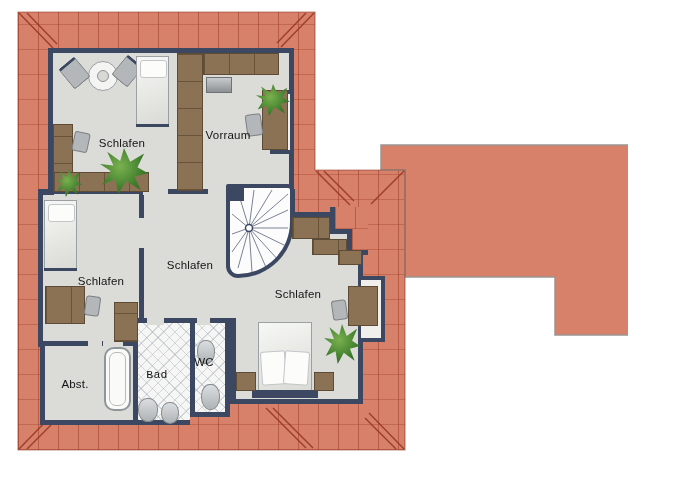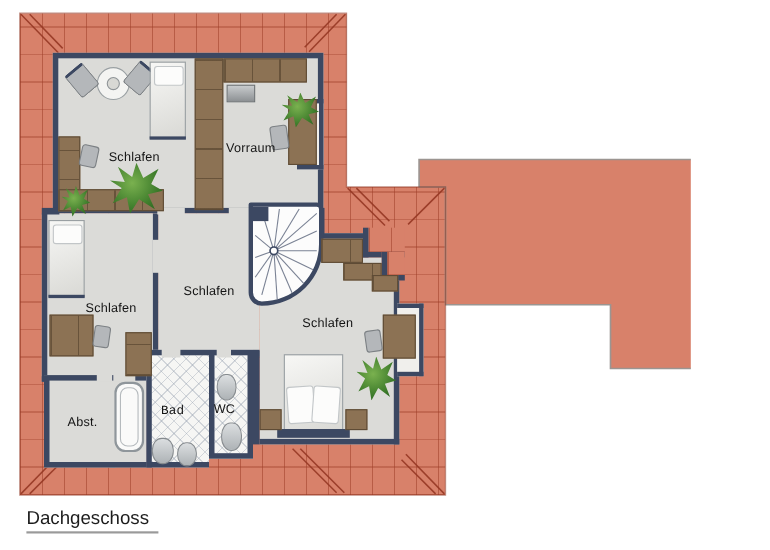--- a/index.html
+++ b/index.html
@@ -174,18 +174,15 @@
   <div class="abs chair" style="left:332px;top:300px;width:15px;height:20px;transform:rotate(-8deg);"></div>
   <div class="abs plant" style="left:324px;top:324px;width:36px;height:40px;"></div>
 
   <div class="rlabel" style="left:122px;top:143px;">Schlafen</div>
   <div class="rlabel" style="left:228px;top:135px;">Vorraum</div>
   <div class="rlabel" style="left:101px;top:281px;">Schlafen</div>
   <div class="rlabel" style="left:190px;top:265px;">Schlafen</div>
   <div class="rlabel" style="left:298px;top:294px;">Schlafen</div>
   <div class="rlabel" style="left:75px;top:384px;">Abst.</div>
   <div class="rlabel" style="left:157px;top:374px;font-family:Liberation Mono, monospace;">Bad</div>
-  <div class="rlabel" style="left:204px;top:372px;">WC</div>
+  <div class="rlabel" style="left:204px;top:362px;">WC</div>
 
-  <div class="floor-title" style="left:24px;top:461px;">
-    <span>Dachgeschoss</span>
-  </div>
 </div>
 
 </body></html>

